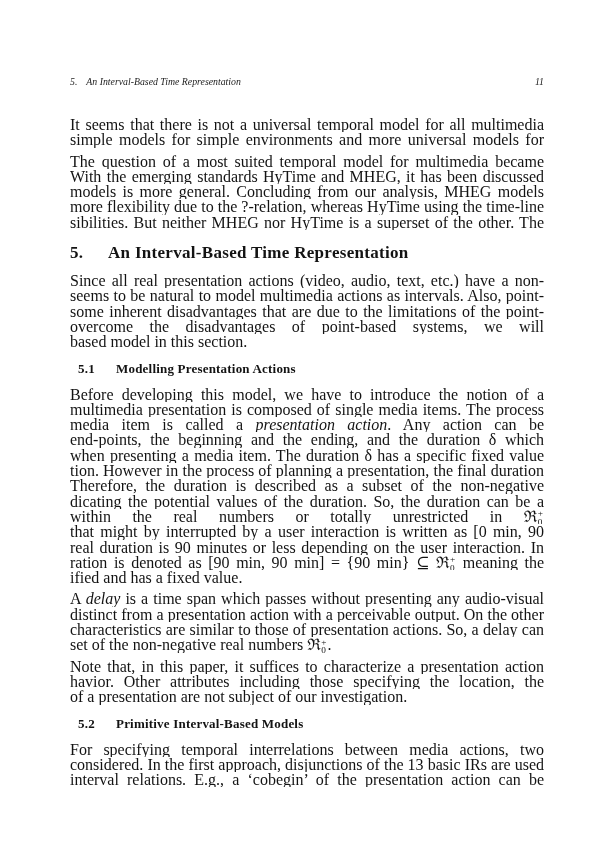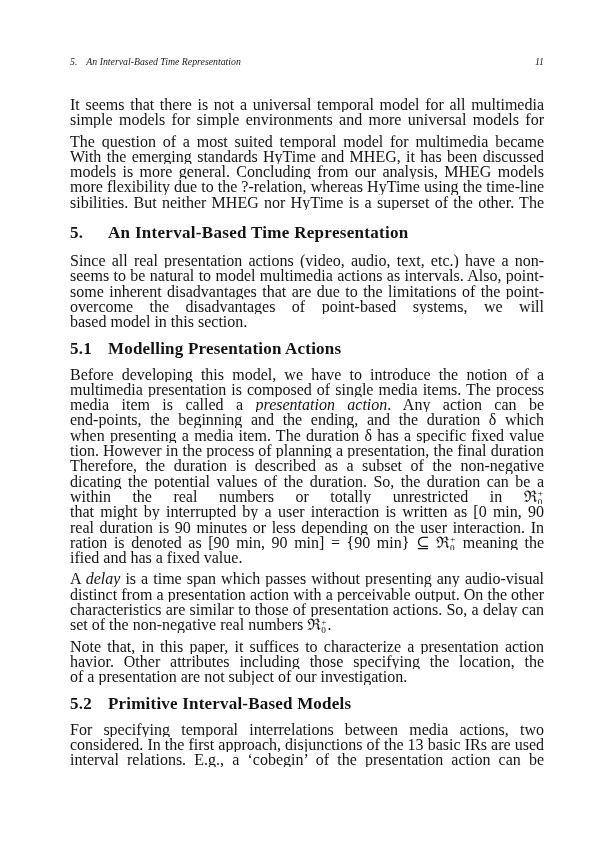--- a/index.html
+++ b/index.html
@@ -1,21 +1,21 @@
 <!DOCTYPE html>
 <html><head>
 <meta charset="utf-8">
 <style>
   html,body{margin:0;padding:0;background:#e8e8e8;}
   .page{
     position:relative;
     width:612px;height:866px;
     background:#ffffff;
     box-sizing:border-box;
-    padding:56px 68px 0 70px;
+    padding:76px 68px 0 70px;
     font-family:"Liberation Serif","DejaVu Serif",serif;
     color:#131313;
     overflow:hidden;
   }
   .running-head{
     display:flex;justify-content:space-between;align-items:baseline;
     font-style:italic;font-size:9.8px;color:#222;
     margin-bottom:30px;
   }
   .rh-num{margin-right:9px;}
@@ -30,22 +30,22 @@
     text-align-last:justify;
     white-space:normal;
   }
   .pline.is-last{text-align-last:left;}
   .it{font-style:italic;}
   .h1{
     font-size:17px;font-weight:bold;letter-spacing:0.3px;
     line-height:20px;margin:13px 0 10px 0;
   }
   .h2{
-    font-size:17px;font-weight:bold;letter-spacing:0.2px;
-    line-height:16px;margin:11px 0 10px 0;
+    font-size:13px;font-weight:bold;letter-spacing:0.2px;
+    line-height:16px;margin:11px 0 10px 8px;
   }
   .hnum{display:inline-block;min-width:38px;}
   .mstack{
     display:inline-block;vertical-align:-0.34em;
     font-size:0.58em;line-height:0.95;text-align:left;
     margin-left:0.5px;margin-right:1px;
   }
   .mstack span{display:block;}
 </style>
 </head>

